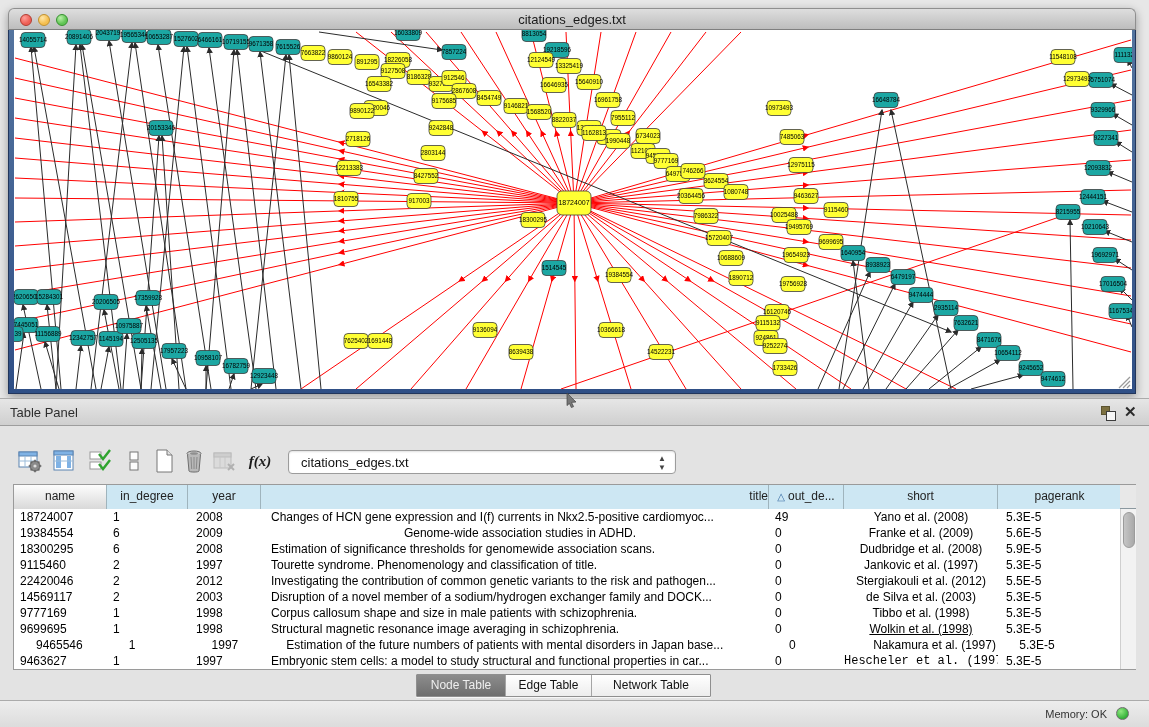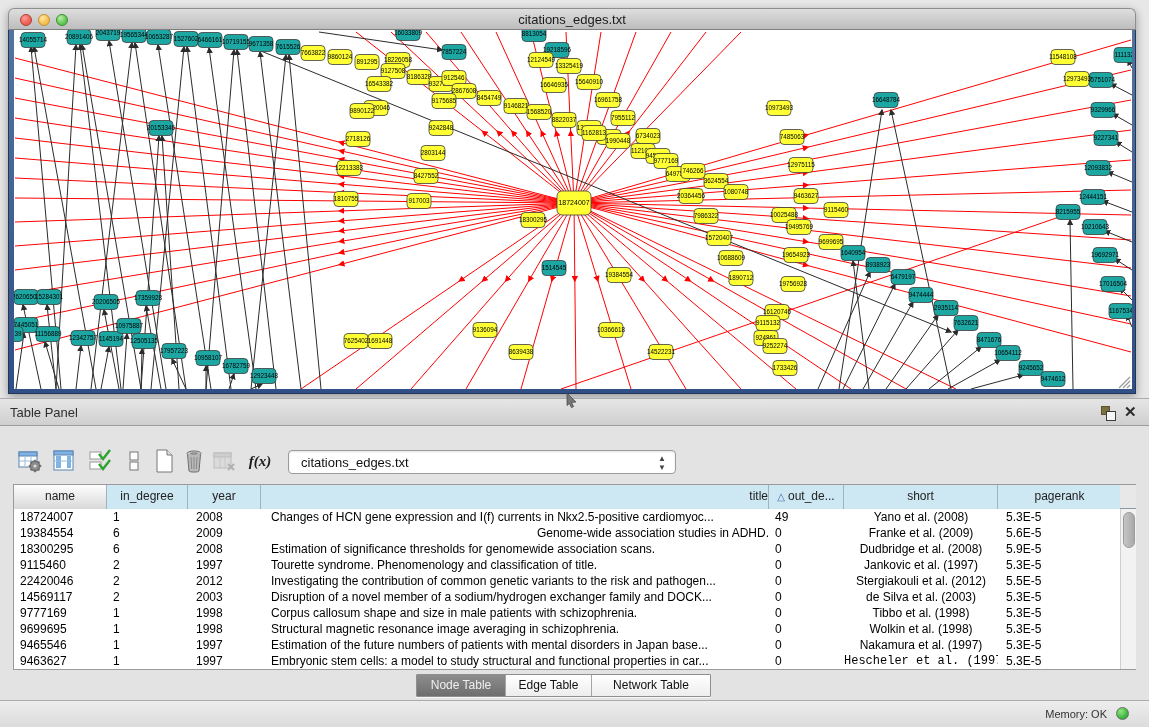--- a/index.html
+++ b/index.html
@@ -848,21 +848,21 @@
           <div class="tcell" style="width: 73px; text-align: left; padding-left: 8px;">2008</div>
           <div class="tcell" style="width: 508px; text-align: left; padding-left: 10px;">Changes of HCN gene expression and I(f) currents in Nkx2.5-positive cardiomyoc...</div>
           <div class="tcell" style="width: 75px; text-align: left; padding-left: 6px;">49</div>
           <div class="tcell" style="width: 154px; text-align: center;">Yano et al. (2008)</div>
           <div class="tcell" style="width: 124px; text-align: left; padding-left: 8px;">5.3E-5</div>
         </div>
         <div class="trow">
           <div class="tcell" style="width: 93px; text-align: left; padding-left: 6px;">19384554</div>
           <div class="tcell" style="width: 81px; text-align: left; padding-left: 6px;">6</div>
           <div class="tcell" style="width: 73px; text-align: left; padding-left: 8px;">2009</div>
-          <div class="tcell" style="width: 508px; text-align: right; padding-left: 10px;">Genome-wide association studies in ADHD.</div>
+          <div class="tcell" style="width: 508px; text-align: center; padding-left: 10px;">Genome-wide association studies in ADHD.</div>
           <div class="tcell" style="width: 75px; text-align: left; padding-left: 6px;">0</div>
           <div class="tcell" style="width: 154px; text-align: center;">Franke et al. (2009)</div>
           <div class="tcell" style="width: 124px; text-align: left; padding-left: 8px;">5.6E-5</div>
         </div>
         <div class="trow">
           <div class="tcell" style="width: 93px; text-align: left; padding-left: 6px;">18300295</div>
           <div class="tcell" style="width: 81px; text-align: left; padding-left: 6px;">6</div>
           <div class="tcell" style="width: 73px; text-align: left; padding-left: 8px;">2008</div>
           <div class="tcell" style="width: 508px; text-align: left; padding-left: 10px;">Estimation of significance thresholds for genomewide association scans.</div>
           <div class="tcell" style="width: 75px; text-align: left; padding-left: 6px;">0</div>
@@ -904,25 +904,25 @@
           <div class="tcell" style="width: 75px; text-align: left; padding-left: 6px;">0</div>
           <div class="tcell" style="width: 154px; text-align: center;">Tibbo et al. (1998)</div>
           <div class="tcell" style="width: 124px; text-align: left; padding-left: 8px;">5.3E-5</div>
         </div>
         <div class="trow">
           <div class="tcell" style="width: 93px; text-align: left; padding-left: 6px;">9699695</div>
           <div class="tcell" style="width: 81px; text-align: left; padding-left: 6px;">1</div>
           <div class="tcell" style="width: 73px; text-align: left; padding-left: 8px;">1998</div>
           <div class="tcell" style="width: 508px; text-align: left; padding-left: 10px;">Structural magnetic resonance image averaging in schizophrenia.</div>
           <div class="tcell" style="width: 75px; text-align: left; padding-left: 6px;">0</div>
-          <div class="tcell" style="width: 154px; text-align: center;">Wolkin et al. (1998)</div>
+          <div class="tcell" style="width: 154px; text-align: center; text-decoration: underline;">Wolkin et al. (1998)</div>
           <div class="tcell" style="width: 124px; text-align: left; padding-left: 8px;">5.3E-5</div>
         </div>
         <div class="trow">
-          <div class="tcell" style="width: 93px; text-align: left; padding-left: 6px;">9465546</div>
+          <div class="tcell" style="width: 93px; text-align: left; padding-left: 6px; margin-left: 16px;">9465546</div>
           <div class="tcell" style="width: 81px; text-align: left; padding-left: 6px;">1</div>
           <div class="tcell" style="width: 73px; text-align: left; padding-left: 8px;">1997</div>
           <div class="tcell" style="width: 508px; text-align: left; padding-left: 10px;">Estimation of the future numbers of patients with mental disorders in Japan base...</div>
           <div class="tcell" style="width: 75px; text-align: left; padding-left: 6px;">0</div>
           <div class="tcell" style="width: 154px; text-align: center;">Nakamura et al. (1997)</div>
           <div class="tcell" style="width: 124px; text-align: left; padding-left: 8px;">5.3E-5</div>
         </div>
         <div class="trow">
           <div class="tcell" style="width: 93px; text-align: left; padding-left: 6px;">9463627</div>
           <div class="tcell" style="width: 81px; text-align: left; padding-left: 6px;">1</div>

